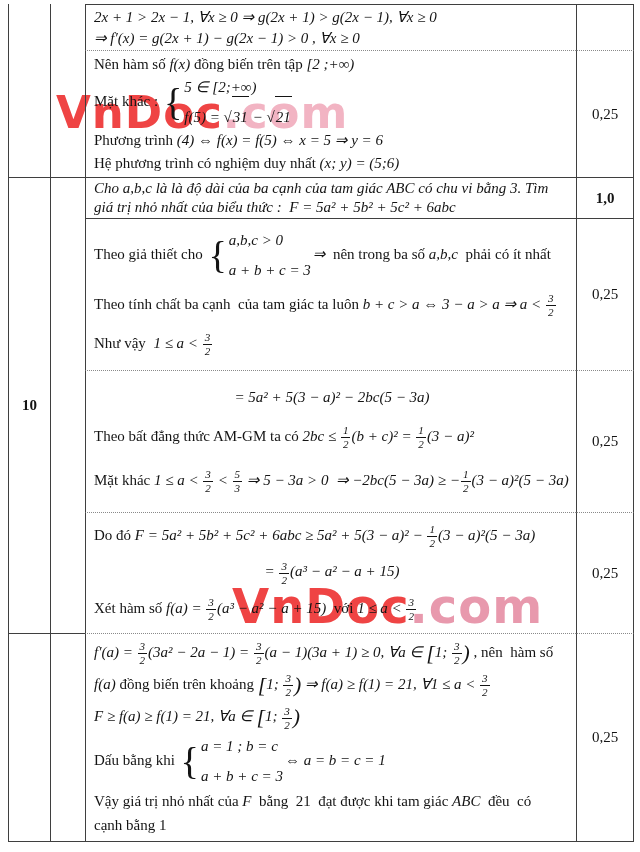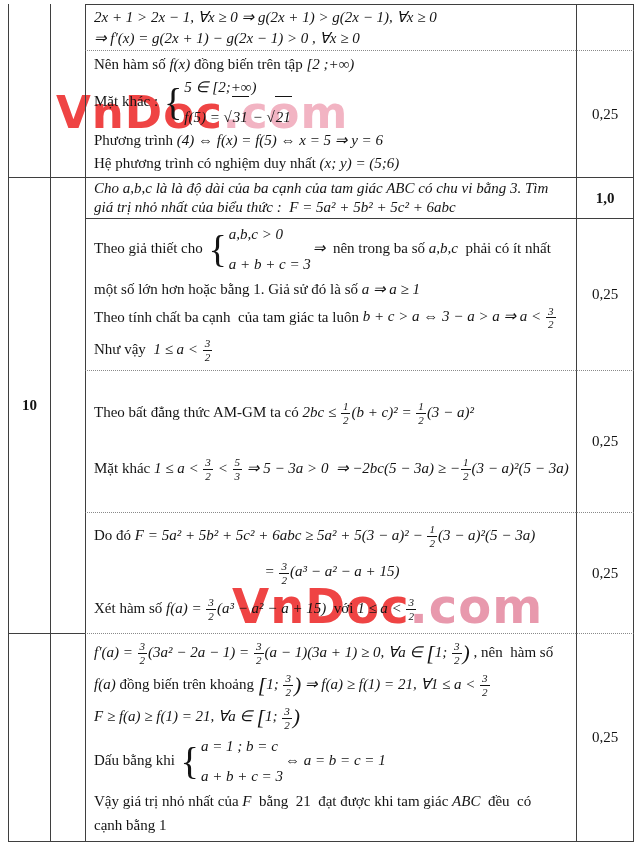--- a/index.html
+++ b/index.html
@@ -92,33 +92,33 @@
         </div>
       </div>
     <div class="cell bl bt" style="grid-column:3;grid-row:4;">
         <div class="lines">
           <div class="ln">Theo giả thiết cho <span class="cs">
               <span class="cc">
                 <em>a,b,c &gt; 0</em>
                 <em>a + b + c = 3</em>
               </span>
             </span><em>⇒</em>&nbsp; nên trong ba số <em>a,b,c</em>&nbsp; phải có ít nhất</div>
-          <div class="ln">một số lớn hơn hoặc bằng 1. Giả sử đó là số <em>a ⇒ a ≥ 1</em></div>
           <div class="ln">Theo tính chất ba cạnh&nbsp; của tam giác ta luôn <em>b + c &gt; a ⇔ 3 − a &gt; a ⇒ a &lt; <span class="fr">
                 <span>3</span>
                 <span>2</span>
               </span></em></div>
           <div class="ln">Như vậy&nbsp; <em>1 ≤ a &lt; <span class="fr">
                 <span>3</span>
                 <span>2</span>
               </span></em></div>
         </div>
       </div>
     <div class="cell bl btd" style="grid-column:3;grid-row:5;">
         <div class="lines">
+          <div class="ln c"><em>= 5a² + 5(3 − a)² − 2bc(5 − 3a)</em></div>
           <div class="ln">Theo bất đẳng thức AM-GM ta có <em>2bc ≤ <span class="fr">
                 <span>1</span>
                 <span>2</span>
               </span>(b + c)² = <span class="fr">
                 <span>1</span>
                 <span>2</span>
               </span>(3 − a)²</em></div>
           <div class="ln">Mặt khác <em>1 ≤ a &lt; <span class="fr">
                 <span>3</span>
                 <span>2</span>

